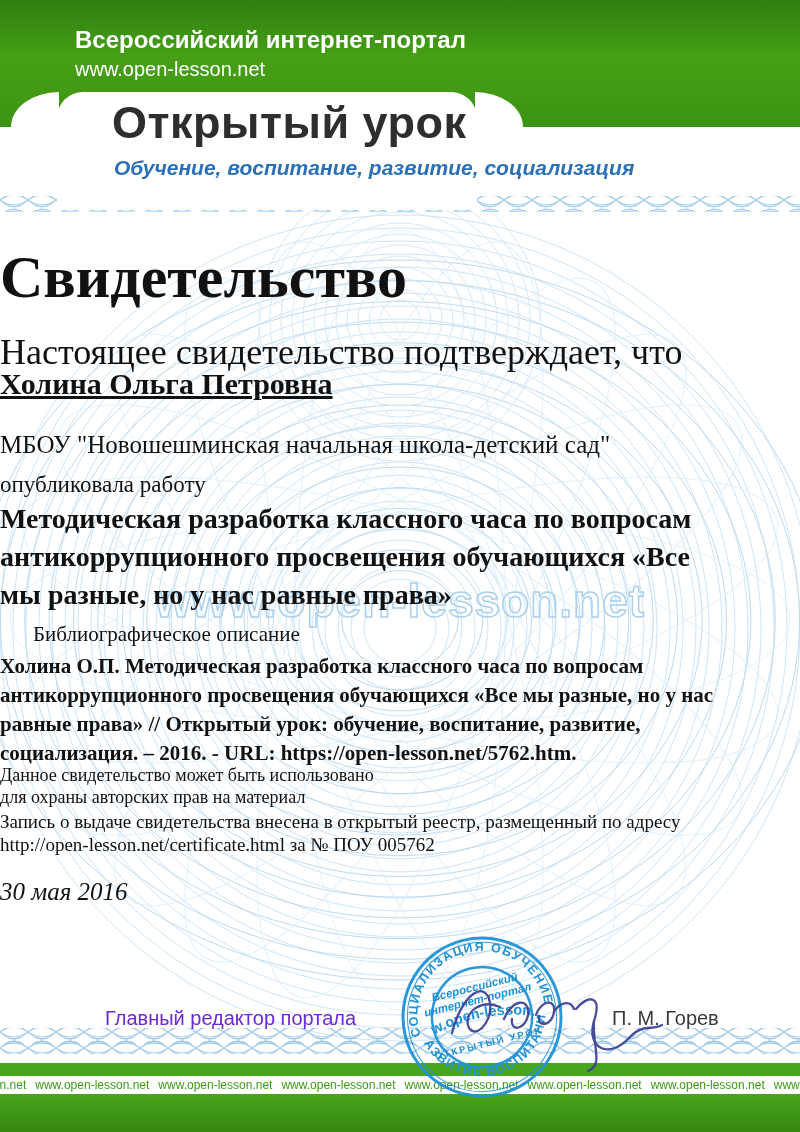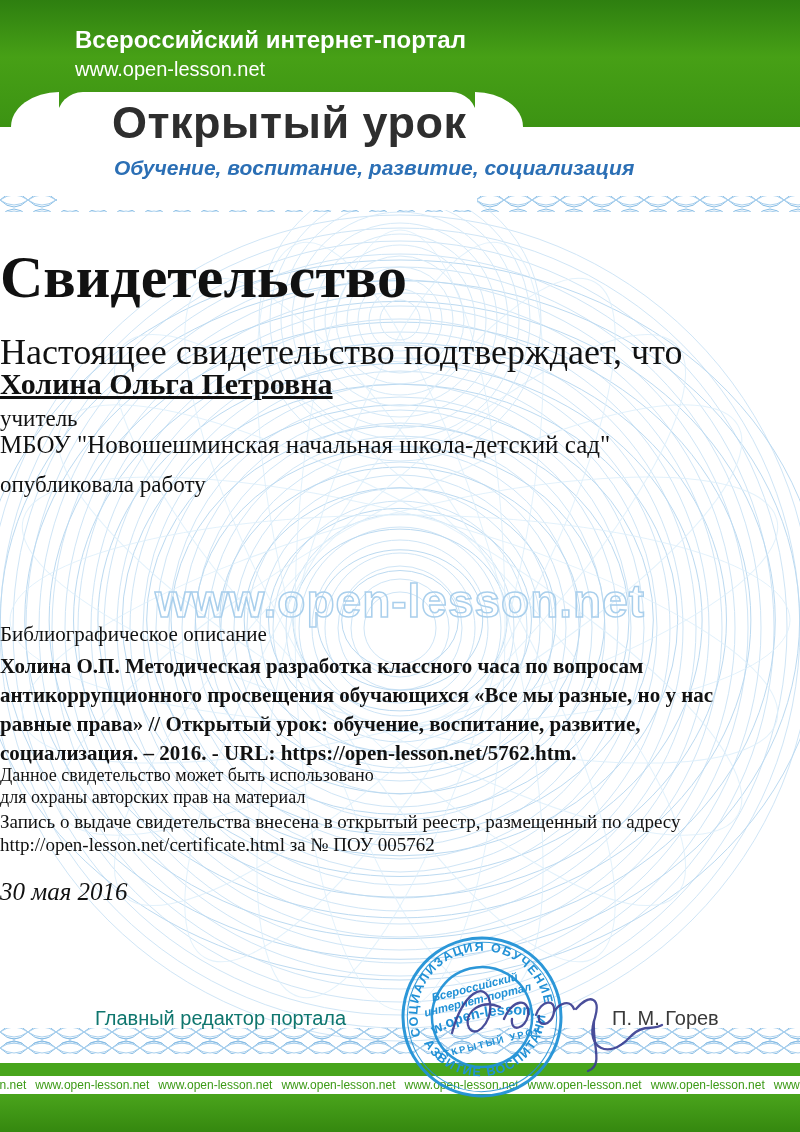--- a/index.html
+++ b/index.html
@@ -22,30 +22,30 @@
   
   .cert-text{position:absolute;left:0;right:0;text-align:left;color:#111;
     font-family:"Liberation Serif",serif;z-index:2;}
   .t-title{top:243px;font-size:60px;font-weight:bold;}
   .t-confirm{top:331px;font-size:36px;}
   .t-name{top:367px;font-size:30px;font-weight:bold;text-decoration:underline;}
   .t-role{top:406px;font-size:23px;}
   .t-org{top:431px;font-size:25px;}
   .t-published{top:472px;font-size:23px;}
   .t-work{top:500px;font-size:28px;font-weight:bold;line-height:38px;}
-  .t-biblio-head{top:622px;font-size:21px;}
+  .t-biblio-head{top:622px;font-size:21px;padding-left:33px;}
   .t-biblio{top:652px;font-size:21px;font-weight:bold;line-height:29px;}
   .t-usage{top:764px;font-size:18px;line-height:22px;}
   .t-registry{top:810px;font-size:19px;line-height:23px;}
   .t-date{top:878px;font-size:25px;font-style:italic;}
   .watermark{position:absolute;left:0;right:0;top:574px;text-align:center;z-index:1;
     font-family:"Liberation Sans",sans-serif;font-size:46px;font-weight:bold;letter-spacing:1px;
     color:transparent;-webkit-text-stroke:1.5px #a9cfec;}
 
-  .sign-label{position:absolute;left:95px;top:1007px;font-size:20px;color:#0f766e;z-index:2;}
+  .sign-label{position:absolute;left:105px;top:1007px;font-size:20px;color:#6d28d9;z-index:2;}
   .sign-name{position:absolute;left:612px;top:1007px;font-size:20px;color:#3a3a3a;z-index:2;}
 
   
   .bg-svg{position:absolute;left:0;top:0;z-index:0;}
   .stamp-svg{position:absolute;left:397px;top:932px;z-index:6;}
   .sig-svg{position:absolute;left:440px;top:945px;z-index:7;}
 
   
   .footer-strip{position:absolute;left:0;top:1063px;width:800px;height:13px;background:#48a51d;z-index:4;}
   .url-band{position:absolute;left:-8px;top:1076px;width:816px;height:18px;background:#fff;z-index:4;
@@ -152,23 +152,27 @@
   <div class="portal-line">Всероссийский интернет-портал</div>
   <div class="site-line">www.open-lesson.net</div>
   <div class="logo-title">Открытый урок</div>
   <div class="logo-sub">Обучение, воспитание, развитие, социализация</div>
 
   <div class="watermark">www.open-lesson.net</div>
 
   <div class="cert-text t-title">Свидетельство</div>
   <div class="cert-text t-confirm">Настоящее свидетельство подтверждает, что</div>
   <div class="cert-text t-name">Холина Ольга Петровна</div>
-  <div class="cert-text t-role">учитель</div>
   <div class="cert-text t-org">МБОУ "Новошешминская начальная школа-детский сад"</div>
   <div class="cert-text t-published">опубликовала работу</div>
+  <div class="cert-text t-work">
+    <div>Методическая разработка  классного часа  по вопросам</div>
+    <div>антикоррупционного просвещения обучающихся  «Все</div>
+    <div>мы разные, но у нас равные права»</div>
+  </div>
   <div class="cert-text t-biblio-head">Библиографическое описание</div>
   <div class="cert-text t-biblio">
     <div>Холина О.П. Методическая разработка  классного часа  по вопросам</div>
     <div>антикоррупционного просвещения обучающихся  «Все мы разные, но у нас</div>
     <div>равные права» // Открытый урок: обучение, воспитание, развитие,</div>
     <div>социализация. – 2016. - URL: https://open-lesson.net/5762.htm.</div>
   </div>
   <div class="cert-text t-usage">
     <div>Данное свидетельство может быть использовано</div>
     <div>для охраны авторских прав на материал</div>

